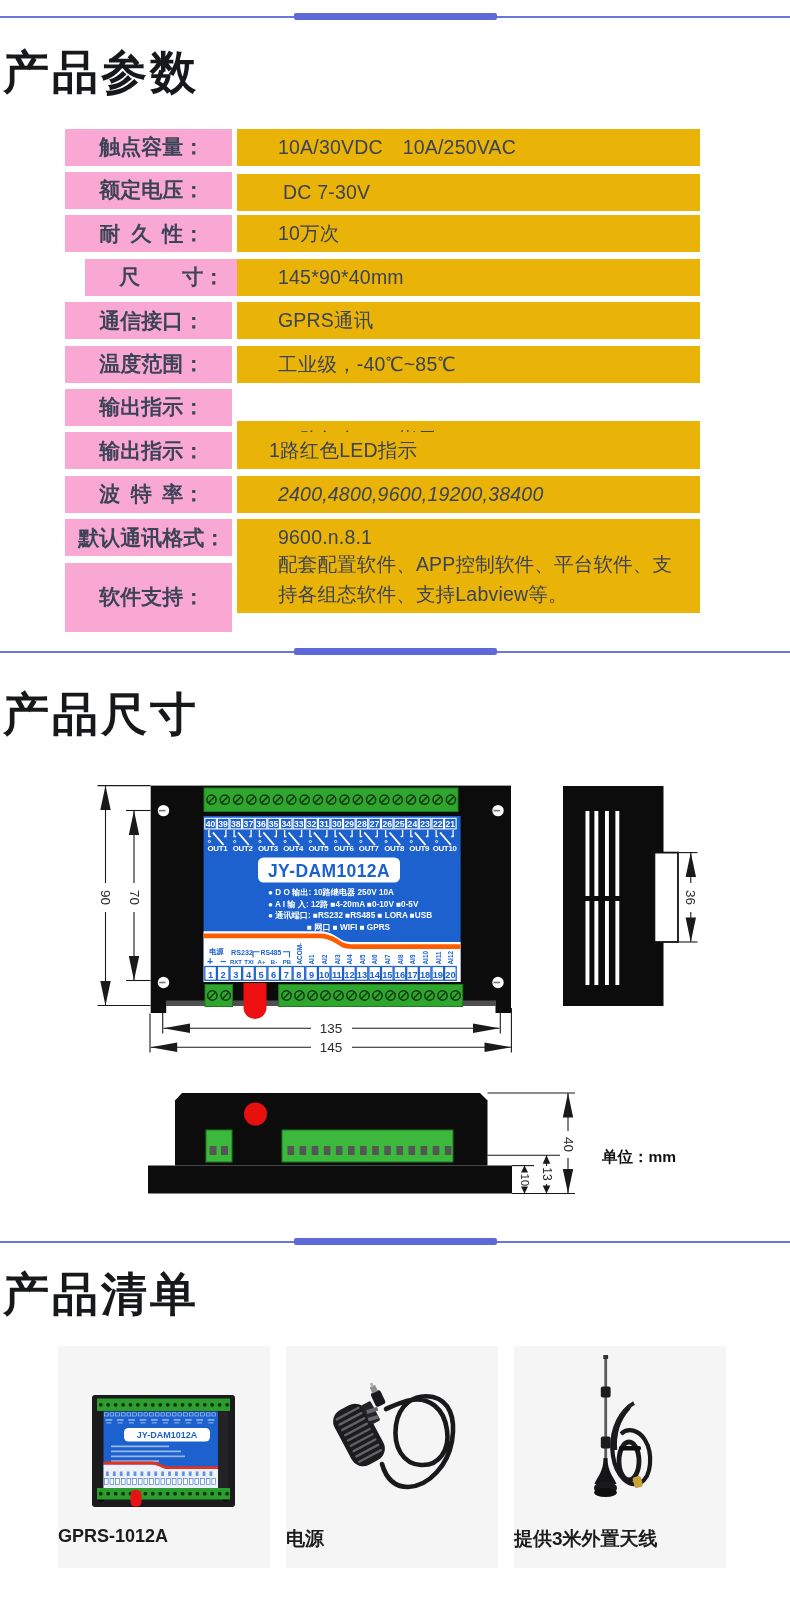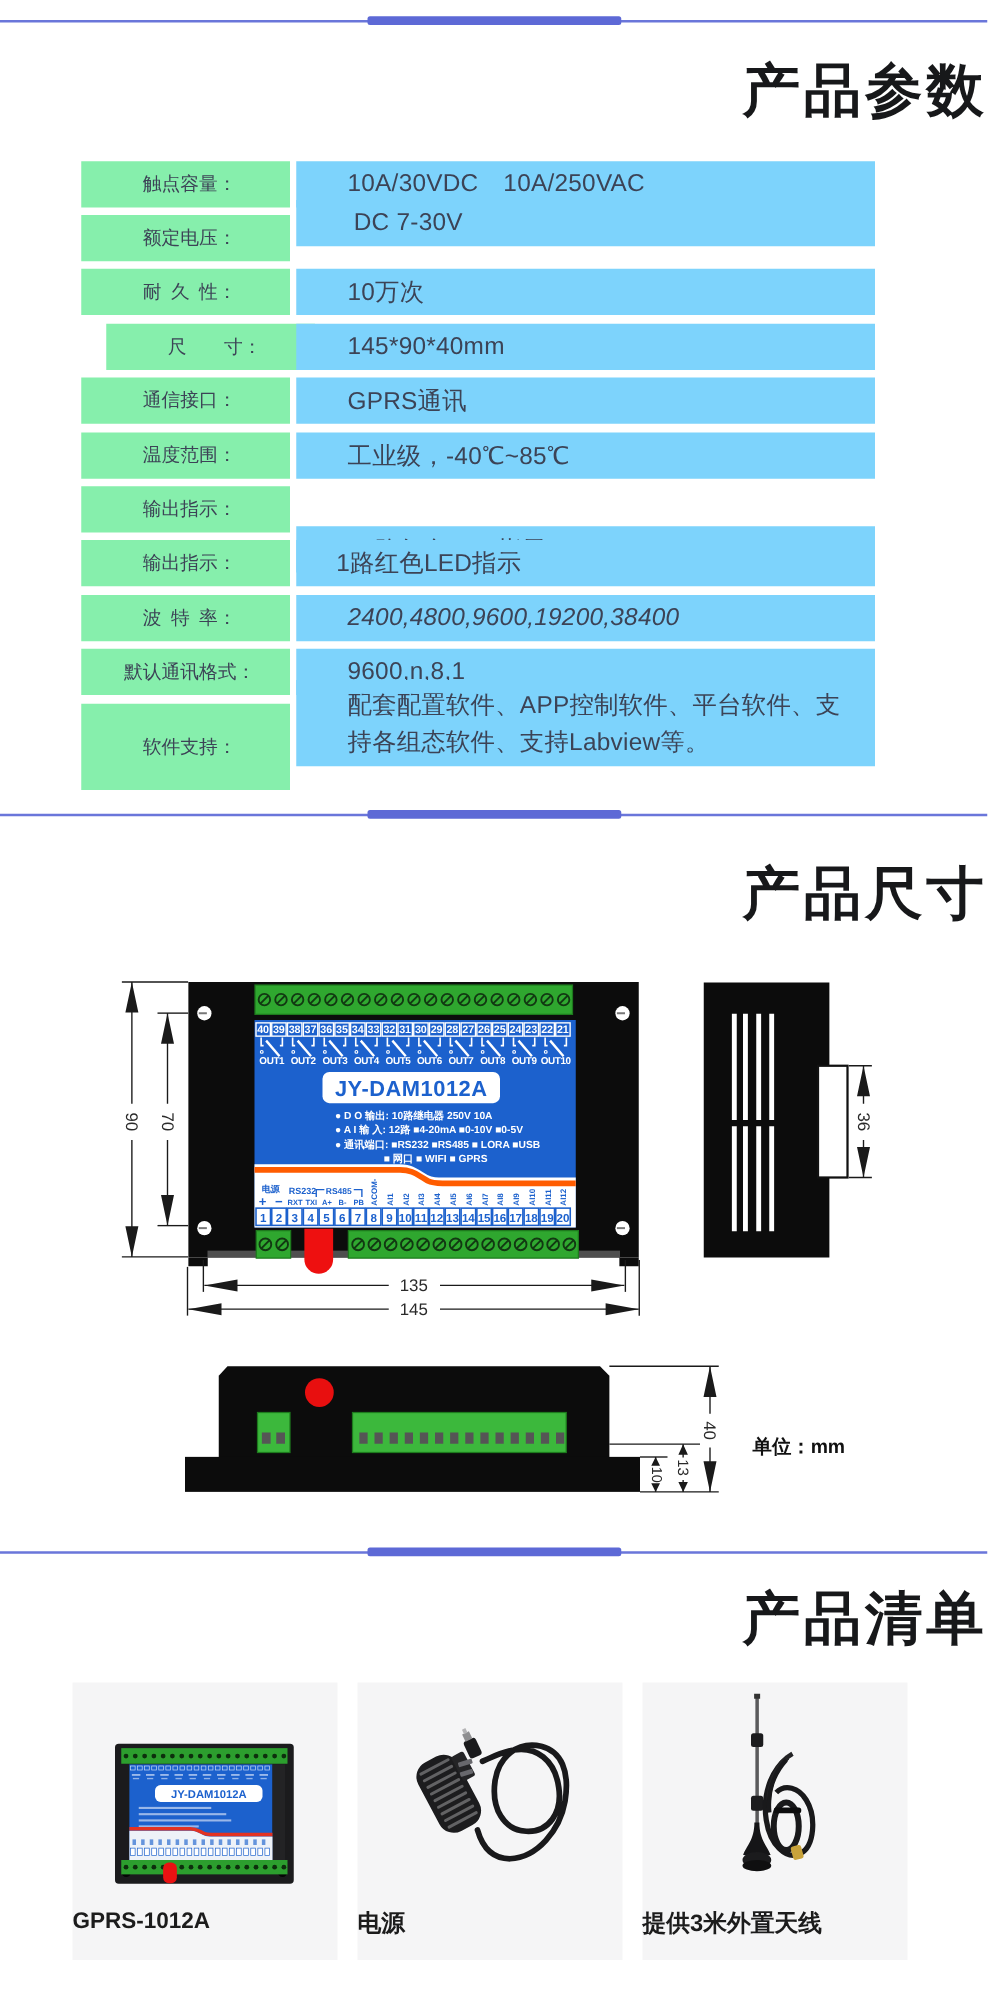--- a/index.html
+++ b/index.html
@@ -1,24 +1,24 @@
 <!DOCTYPE html>
 <html><head>
 <meta charset="utf-8">
 <style>
   html,body{margin:0;padding:0;}
   body{width:790px;height:1597px;position:relative;background:#ffffff;
        font-family:"Liberation Sans",sans-serif;overflow:hidden;}
   .divline{position:absolute;left:0;width:790px;height:2px;background:#6a76da;}
   .divbar{position:absolute;left:294px;width:203px;height:7px;background:#5d69d6;border-radius:2px;}
-  .sectitle{position:absolute;left:0;width:790px;text-align:right;height:60px;line-height:60px;
+  .sectitle{position:absolute;left:0;width:790px;text-align:left;height:60px;line-height:60px;
             font-size:46px;font-weight:bold;color:#17181a;letter-spacing:3px;padding-left:3px;box-sizing:border-box;}
-  .rowL{position:absolute;left:65px;width:166.5px;background:#86efac;color:#3c4356;
-        font-size:15px;display:flex;align-items:center;justify-content:center;height:37px;padding-left:7px;box-sizing:border-box;}
-  .rowR{position:absolute;left:237px;width:463px;background:#7dd3fc;color:#3c4356;
+  .rowL{position:absolute;left:65px;width:166.5px;background:#f9a8d4;color:#3c4356;
+        font-size:21px;display:flex;align-items:center;justify-content:center;height:37px;padding-left:7px;box-sizing:border-box;font-weight:bold;}
+  .rowR{position:absolute;left:237px;width:463px;background:#eab308;color:#3c4356;
         font-size:19.5px;display:flex;align-items:center;height:37px;
         padding-left:41px;box-sizing:border-box;letter-spacing:0.2px;}
   .cap{position:absolute;font-size:19px;font-weight:bold;color:#1c1c1c;}
   .card{position:absolute;top:1346px;width:212px;height:222px;background:#f5f5f6;}
 </style>
 </head>
 <body>
 
 <div class="divline" style="top:16px;"></div>
 
@@ -27,21 +27,21 @@
 <div class="sectitle" style="top:42px;">产品参数</div>
 
 <div id="table">
 
 <div class="rowL" style="top:128.5px;">触点容量：</div>
 
 <div class="rowR" style="top:128.5px;">10A/30VDC  10A/250VAC</div>
 
 <div class="rowL" style="top:171.9px;">额定电压：</div>
 
-<div class="rowR" style="top:160px;padding-left:46px;">DC 7-30V</div>
+<div class="rowR" style="top:174px;padding-left:46px;">DC 7-30V</div>
 
 <div class="rowL" style="top:215.3px;">耐 久 性：</div>
 
 <div class="rowR" style="top:215.3px;">10万次</div>
 
 <div class="rowL" style="top:258.7px;margin-left:20px;">尺  寸：</div>
 
 <div class="rowR" style="top:258.7px;">145*90*40mm</div>
 
 <div class="rowL" style="top:302.1px;">通信接口：</div>

